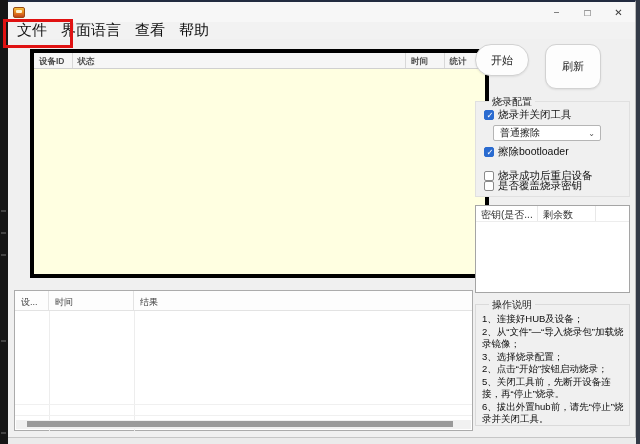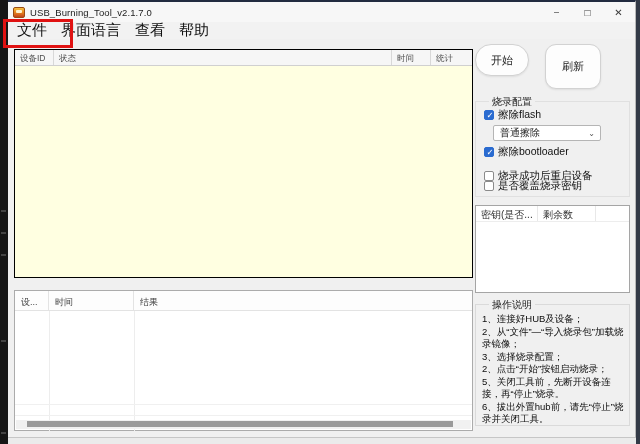--- a/index.html
+++ b/index.html
@@ -31,22 +31,22 @@
   
   .menubar { position:absolute; left:0; top:20px; width:100%; height:17px; background:#f2f2f2;
              display:flex; align-items:center; padding-left:2px; }
   .menu-item { font-size:15px; color:#111; padding:6px 7px; }
 
   
   .red-box { position:absolute; left:3px; top:19px; width:70px; height:29px;
              border:3px solid #e01212; z-index:50; pointer-events:none; }
 
   
-  .device-table { position:absolute; left:6px; top:47px; width:459px; height:229px;
-                  background:#ffffe1; border:1px solid #000000; }
+  .device-table { position:absolute; left:22px; top:47px; width:459px; height:229px;
+                  background:#ffffe1; border:4px solid #000000;font-weight:bold; }
   .device-table .thead { position:absolute; left:0; top:0; width:100%; height:16px; background:#f6f6f6;
                          border-bottom:1px solid #d0d0d0; display:flex; }
   .th { font-size:8.5px; color:#4e4e4e; padding:3px 0 0 5px; border-right:1px solid #d8d8d8; overflow:hidden; white-space:nowrap; }
   .device-table .c0 { width:39px; } .device-table .c1 { width:338px; }
   .device-table .c2 { width:39px; } .device-table .c3 { width:41px; border-right:none; }
 
   
   .log-table { position:absolute; left:6px; top:288px; width:459px; height:141px;
                background:#ffffff; border:1px solid #ababab; }
   .log-table .thead { position:absolute; left:0; top:0; width:100%; height:20px; background:#fdfdfd;
@@ -104,21 +104,20 @@
     <div class="mark" style="top:340px"></div>
     <div class="mark" style="top:432px"></div>
   </div>
   <div class="strip-right"></div>
   <div class="below-window"></div>
 
   <div class="window">
 
     <div class="titlebar">
       <div class="app-icon"></div>
-      <div class="title-text">USB_Burning_Tool_v2.1.7.0</div>
       <div class="win-controls">
         <div class="win-btn">–</div>
         <div class="win-btn" style="font-size:10px">□</div>
         <div class="win-btn" style="font-size:10px">✕</div>
       </div>
     </div>
 
     <div class="menubar">
       <div class="menu-item">文件</div>
       <div class="menu-item">界面语言</div>
@@ -151,21 +150,21 @@
     </div>
 
     <div class="btn btn-start">开始</div>
     <div class="btn btn-refresh">刷新</div>
 
     <div class="groupbox gb-config">
       <div class="legend">烧录配置</div>
 
       <div class="cfg-row" style="top:6px">
         <div class="checkbox" data-checked="true"></div>
-        <div class="cfg-label">擦除flash</div>
+        <div class="cfg-label">烧录并关闭工具</div>
       </div>
 
       <div class="dropdown">
         <div class="dd-text">普通擦除</div>
         <div class="chevron">⌄</div>
       </div>
 
       <div class="cfg-row" style="top:43px">
         <div class="checkbox" data-checked="true"></div>
         <div class="cfg-label">擦除bootloader</div>

